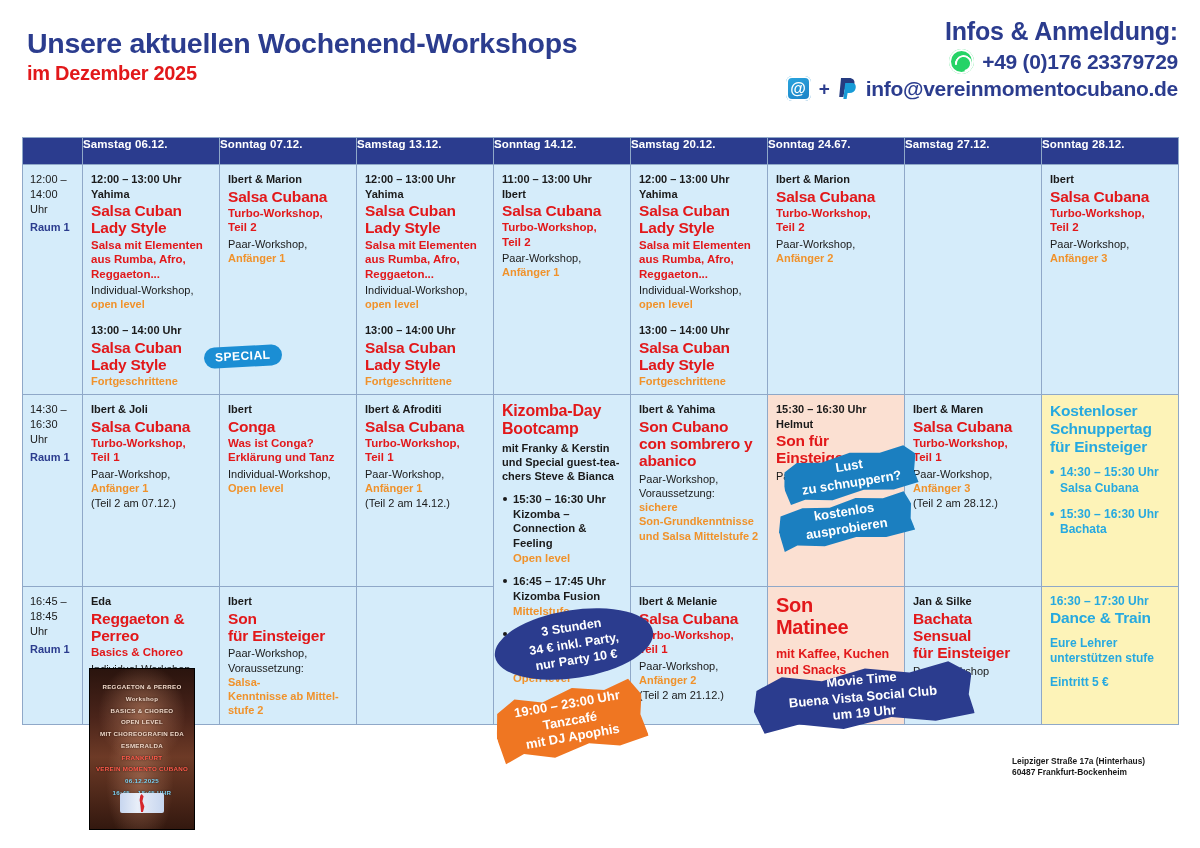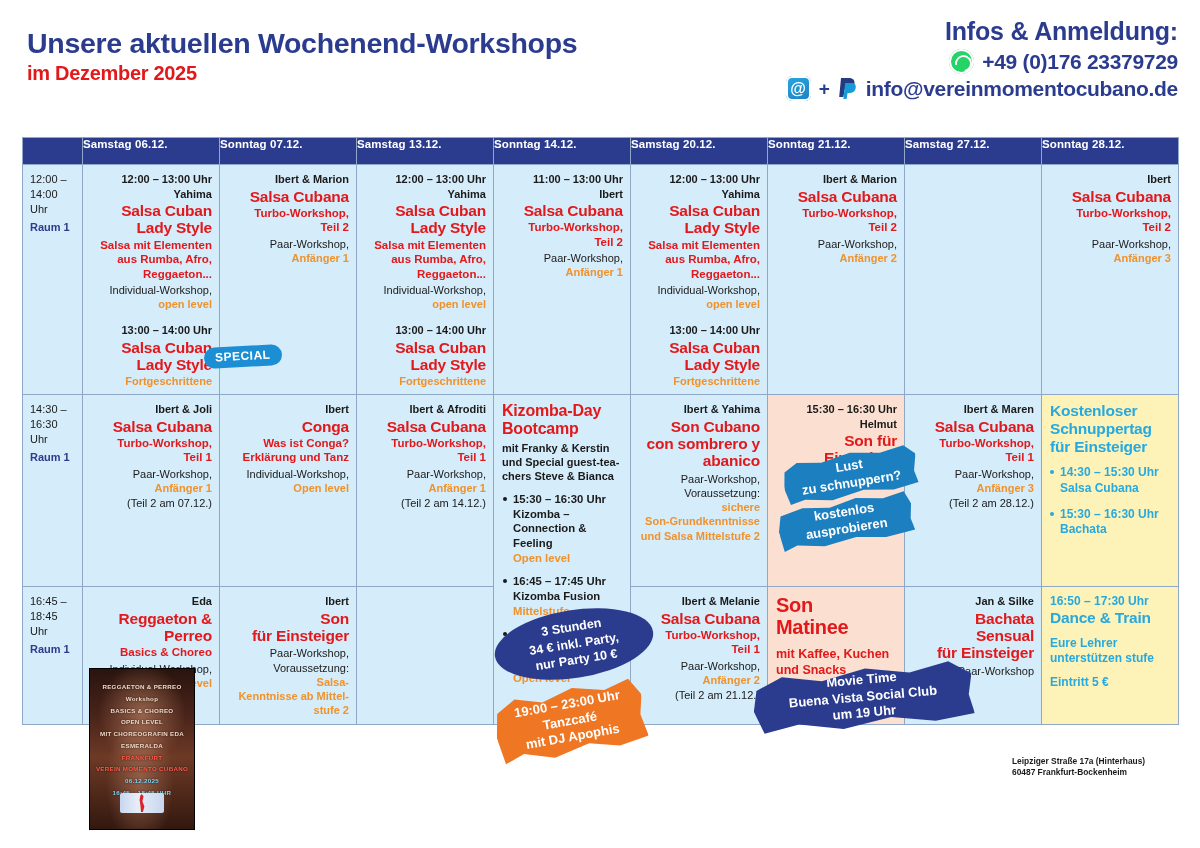--- a/index.html
+++ b/index.html
@@ -39,21 +39,21 @@
   thead th.c0{width:60px;}
   .cell{padding:7px 7px 6px 8px;min-height:0;}
   .bg-blue{background:#d5ecfa;}
   .bg-peach{background:#fbe0d2;}
   .bg-yellow{background:#fdf3b8;}
   .bg-empty{background:#d5ecfa;}
 
   .timecell{font-size:11px;color:#1a1a1a;line-height:1.35;padding:7px 4px 6px 7px;}
   .timecell .rm{color:#2b3c8e;font-weight:bold;margin-top:3px;}
 
-  .ev{margin-bottom:0;text-align:right;}
+  .ev{margin-bottom:0;}
   .ev + .ev{margin-top:12px;}
   .t-time{font-size:11px;font-weight:bold;color:#1a1a1a;line-height:1.32;}
   .t-teacher{font-size:11px;font-weight:bold;color:#1a1a1a;line-height:1.32;}
   .t-title{font-size:15.5px;font-weight:bold;color:#e2181a;line-height:1.12;margin-top:1px;letter-spacing:-0.2px;}
   .t-sub{font-size:11.5px;font-weight:bold;color:#e2181a;line-height:1.25;margin-top:1px;}
   .t-note{font-size:11px;color:#1a1a1a;line-height:1.3;margin-top:2px;}
   .t-level{font-size:11px;font-weight:bold;color:#f0922b;line-height:1.3;}
   .t-paren{font-size:11px;color:#1a1a1a;line-height:1.3;margin-top:1px;}
 
   
@@ -177,21 +177,21 @@
         <col style="width:137px">
     </colgroup>
     <thead>
       <tr>
         <th class="c0"></th>
         <th>Samstag 06.12.</th>
         <th>Sonntag 07.12.</th>
         <th>Samstag 13.12.</th>
         <th>Sonntag 14.12.</th>
         <th>Samstag 20.12.</th>
-        <th>Sonntag  21.12.</th>
+        <th>Sonntag  24.67.</th>
         <th>Samstag 27.12.</th>
         <th>Sonntag 28.12.</th>
       </tr>
     </thead>
     <tbody>
 
       <tr style="height:195px">
         <td class="bg-blue">
           <div class="timecell">
             <div>12:00 –</div>
@@ -490,21 +490,21 @@
             <div class="ev">
               <div class="t-teacher">Jan &amp; Silke</div>
               <div class="t-title multi">Bachata Sensual<br>für Einsteiger</div>
               <div class="t-note">Paar-Workshop</div>
             </div>
           </div>
         </td>
 
         <td class="bg-yellow">
           <div class="cell">
-            <div class="y-line">16:50 – 17:30 Uhr</div>
+            <div class="y-line">16:30 – 17:30 Uhr</div>
             <div class="y-title">Dance &amp; Train</div>
             <div class="y-line y-gap">Eure Lehrer</div>
             <div class="y-line">unterstützen stufe</div>
             <div class="y-line y-gap">Eintritt 5 €</div>
           </div>
         </td>
       </tr>
     </tbody>
   </table>
 

